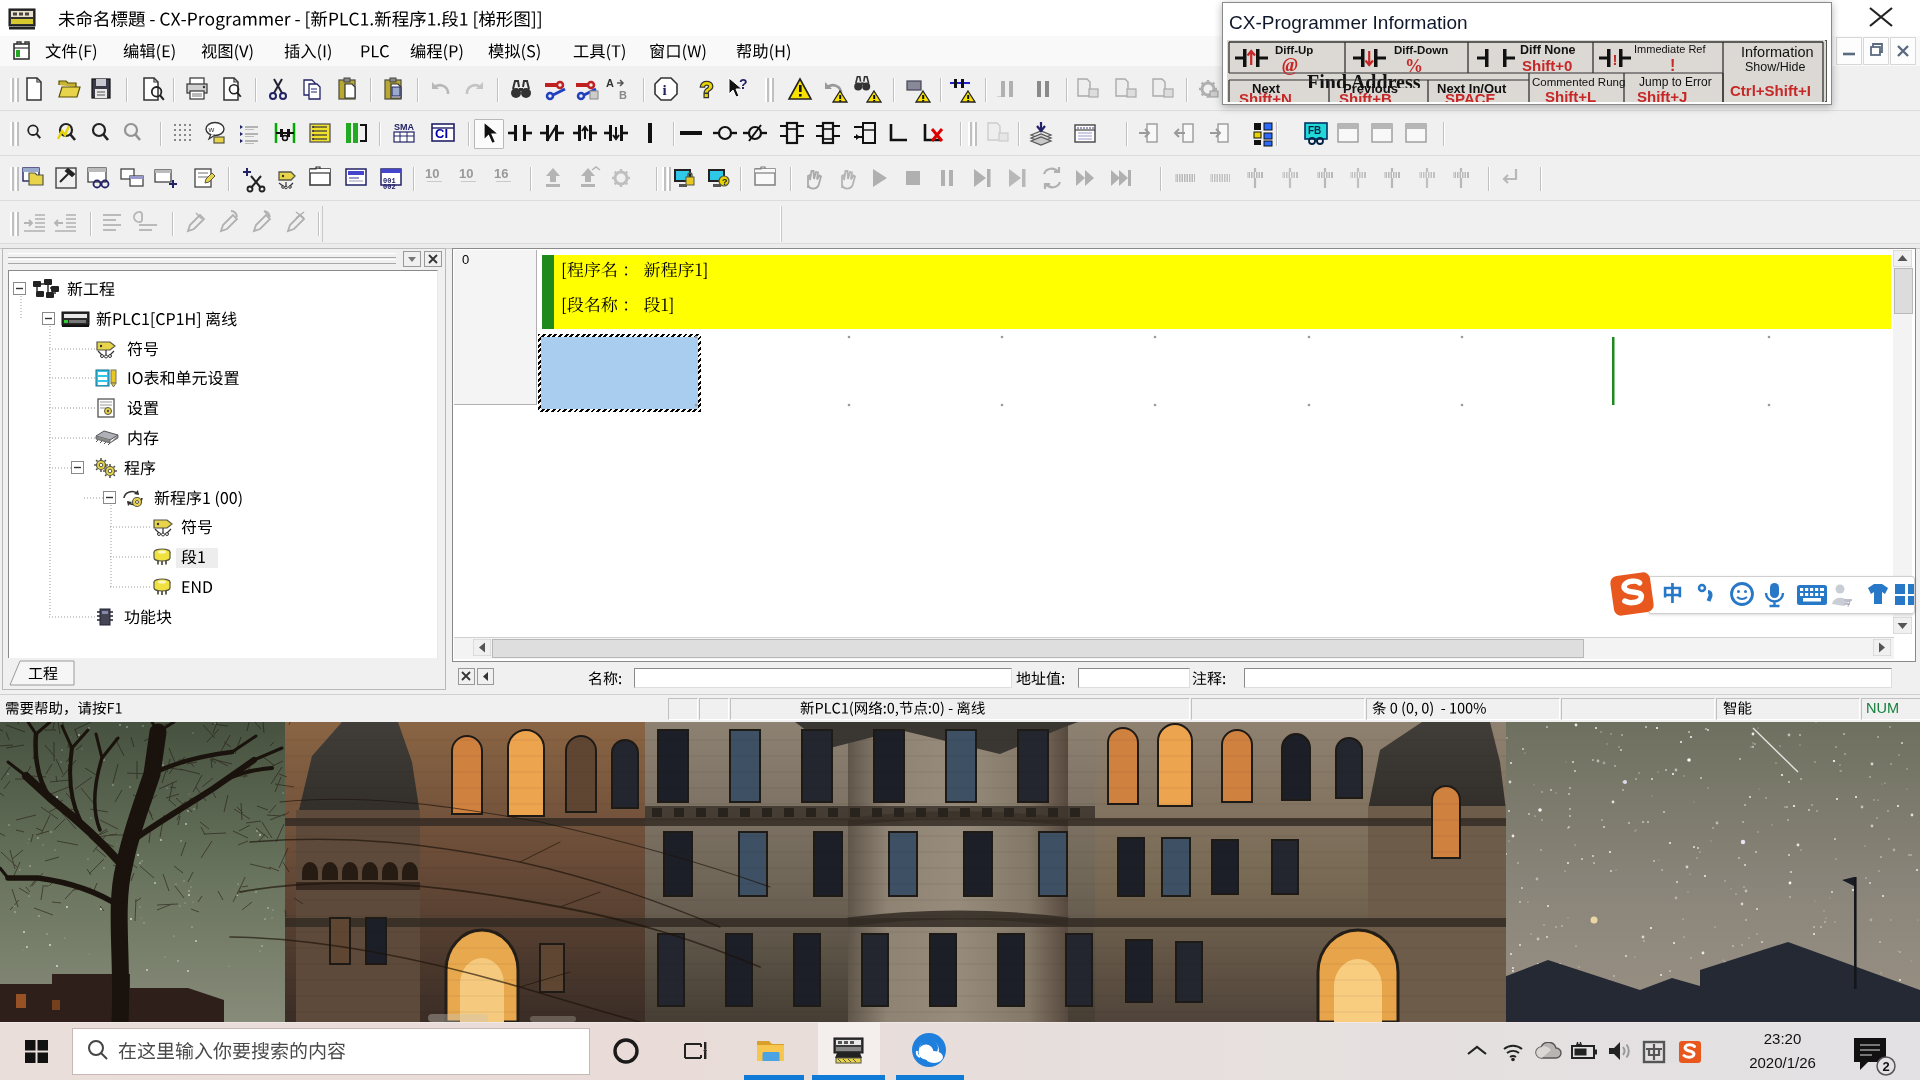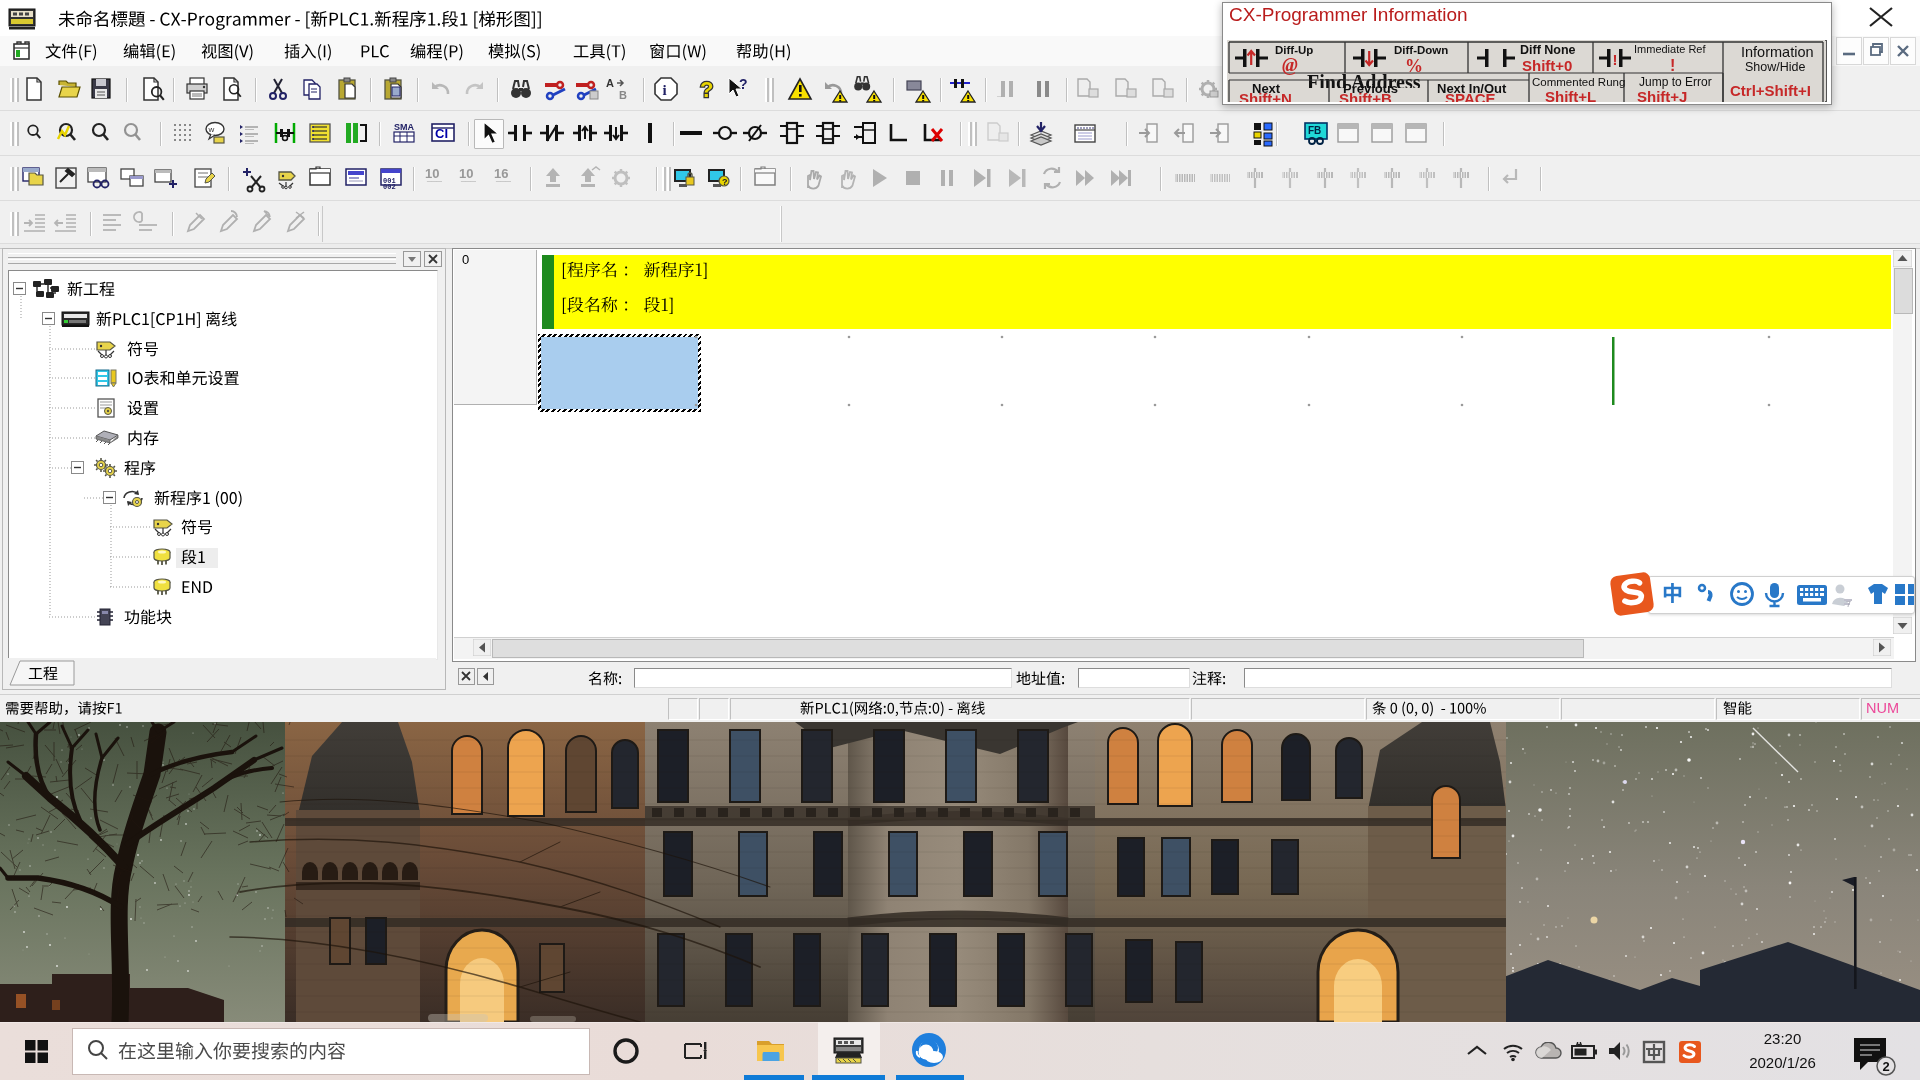--- a/index.html
+++ b/index.html
@@ -1202,21 +1202,21 @@
     <div class="abs" style="left:1861px;top:698px;width:58px;height:20px;border:1px solid #c0c0c0;border-right-color:#fff;border-bottom-color:#fff"></div>
     <svg style="position:absolute;left:800px;top:698.5px;overflow:visible" width="187" height="20">
       <path d="M5.2 11.4C5.7 12.1 6.2 13.1 6.4 13.8L7.2 13.3C7 12.7 6.4 11.7 6 11ZM2 11.1C1.7 12 1.2 12.9 0.6 13.5C0.8 13.6 1.2 13.9 1.4 14.1C1.9 13.4 2.5 12.3 2.8 11.3ZM8 3.7V8.7C8 10.6 7.9 13.1 6.7 14.9C6.9 15 7.3 15.3 7.5 15.5C8.8 13.6 9 10.8 9 8.7V8.2H11.2V15.6H12.3V8.2H13.9V7.2H9V4.4C10.6 4.2 12.2 3.8 13.4 3.4L12.6 2.6C11.5 3 9.6 3.5 8 3.7ZM3.1 2.5C3.3 2.9 3.6 3.4 3.7 3.8H0.9V4.8H7.3V3.8H4.9C4.7 3.4 4.4 2.7 4.1 2.3ZM5.5 4.8C5.3 5.5 5 6.5 4.7 7.1H0.7V8.1H3.6V9.6H0.7V10.5H3.6V14.2C3.6 14.4 3.6 14.4 3.5 14.4C3.3 14.4 2.9 14.4 2.3 14.4C2.5 14.7 2.6 15.1 2.7 15.4C3.4 15.4 3.9 15.3 4.2 15.2C4.5 15 4.6 14.8 4.6 14.3V10.5H7.4V9.6H4.6V8.1H7.5V7.1H5.7C5.9 6.5 6.2 5.8 6.5 5ZM1.8 5.1C2.1 5.7 2.3 6.6 2.4 7.1L3.3 6.9C3.3 6.3 3 5.5 2.7 4.9Z M16 14.5H17.3V10.3H19.1C21.4 10.3 23 9.2 23 7C23 4.7 21.4 3.9 19 3.9H16ZM17.3 9.2V5H18.8C20.7 5 21.6 5.4 21.6 7C21.6 8.5 20.7 9.2 18.9 9.2Z M25.1 14.5H31.1V13.4H26.5V3.9H25.1Z M37 14.7C38.4 14.7 39.4 14.1 40.3 13.2L39.5 12.3C38.9 13.1 38.1 13.5 37.1 13.5C35 13.5 33.8 11.8 33.8 9.1C33.8 6.5 35.1 4.9 37.1 4.9C38 4.9 38.7 5.3 39.3 5.9L40 5C39.4 4.3 38.4 3.7 37.1 3.7C34.4 3.7 32.4 5.8 32.4 9.2C32.4 12.6 34.4 14.7 37 14.7Z M42.1 14.5H47.9V13.4H45.8V3.9H44.8C44.2 4.2 43.5 4.5 42.6 4.6V5.5H44.5V13.4H42.1Z M52.3 17.3 53.1 17C51.9 14.9 51.3 12.5 51.3 10C51.3 7.5 51.9 5.1 53.1 3L52.3 2.6C51 4.8 50.2 7.1 50.2 10C50.2 12.8 51 15.2 52.3 17.3Z M56.6 6.7C57.2 7.5 57.9 8.5 58.6 9.4C58 10.9 57.3 12.3 56.2 13.2C56.5 13.4 56.9 13.7 57.1 13.8C58 12.9 58.7 11.7 59.2 10.4C59.7 11 60.1 11.7 60.4 12.2L61.1 11.5C60.7 10.9 60.2 10.1 59.7 9.3C60.1 8.1 60.4 6.8 60.6 5.3L59.6 5.2C59.4 6.3 59.2 7.3 58.9 8.3C58.4 7.5 57.8 6.8 57.2 6.1ZM60.8 6.7C61.4 7.5 62.1 8.5 62.7 9.4C62.2 11 61.4 12.4 60.3 13.3C60.6 13.5 61 13.8 61.2 13.9C62.1 13 62.8 11.8 63.4 10.4C63.9 11.3 64.3 12 64.6 12.7L65.3 12C65 11.3 64.5 10.3 63.8 9.3C64.2 8.1 64.5 6.8 64.7 5.4L63.7 5.2C63.6 6.3 63.4 7.3 63.1 8.3C62.6 7.6 62 6.8 61.5 6.2ZM55 3.2V15.6H56.1V4.2H65.9V14.2C65.9 14.5 65.8 14.5 65.6 14.6C65.3 14.6 64.3 14.6 63.4 14.5C63.5 14.8 63.7 15.3 63.8 15.6C65.1 15.6 65.9 15.6 66.4 15.4C66.8 15.3 67 14.9 67 14.2V3.2Z M68.8 13.8 69.1 14.9C70.4 14.4 72.2 13.9 73.9 13.4L73.8 12.4C71.9 12.9 70.1 13.5 68.8 13.8ZM76.5 2.1C75.9 3.7 74.9 5.2 73.8 6.2L73.9 6L73 5.4C72.7 5.9 72.4 6.5 72.1 6.9L70.3 7.1C71.1 5.9 72 4.4 72.6 2.9L71.6 2.4C71 4.1 69.9 5.9 69.6 6.4C69.3 6.9 69 7.2 68.7 7.3C68.9 7.6 69.1 8.1 69.1 8.4C69.3 8.3 69.7 8.2 71.4 7.9C70.8 8.9 70.2 9.6 70 9.9C69.5 10.4 69.2 10.8 68.9 10.8C69 11.1 69.2 11.6 69.2 11.9C69.5 11.7 70 11.5 73.6 10.6C73.6 10.4 73.5 10 73.6 9.7L70.9 10.3C71.9 9.1 72.8 7.8 73.7 6.4C73.9 6.6 74.2 7 74.4 7.2C74.8 6.8 75.3 6.3 75.7 5.7C76.1 6.4 76.6 7.1 77.3 7.7C76.2 8.4 75 9 73.7 9.3C73.8 9.6 74.1 10 74.2 10.3C75.5 9.9 76.9 9.2 78.1 8.4C79.2 9.2 80.4 9.8 81.8 10.3C81.9 10 82.1 9.5 82.2 9.3C81 8.9 79.9 8.4 78.9 7.7C80.1 6.7 81 5.5 81.6 4.1L81 3.7L80.8 3.7H76.9C77.1 3.3 77.3 2.9 77.5 2.4ZM75 10.2V15.5H76V14.8H80.1V15.5H81.2V10.2ZM76 13.8V11.2H80.1V13.8ZM80.2 4.7C79.7 5.6 78.9 6.4 78.1 7.1C77.3 6.5 76.7 5.7 76.3 4.9L76.4 4.7Z M84.8 8.8C85.3 8.8 85.7 8.4 85.7 7.8C85.7 7.2 85.3 6.8 84.8 6.8C84.2 6.8 83.8 7.2 83.8 7.8C83.8 8.4 84.2 8.8 84.8 8.8ZM84.8 14.7C85.3 14.7 85.7 14.3 85.7 13.7C85.7 13.1 85.3 12.7 84.8 12.7C84.2 12.7 83.8 13.1 83.8 13.7C83.8 14.3 84.2 14.7 84.8 14.7Z M90.8 14.7C92.8 14.7 94.1 12.9 94.1 9.1C94.1 5.5 92.8 3.7 90.8 3.7C88.8 3.7 87.5 5.5 87.5 9.1C87.5 12.9 88.8 14.7 90.8 14.7ZM90.8 13.6C89.6 13.6 88.8 12.3 88.8 9.1C88.8 6 89.6 4.7 90.8 4.7C92 4.7 92.8 6 92.8 9.1C92.8 12.3 92 13.6 90.8 13.6Z M95.9 17.3C97.2 16.7 98 15.6 98 14.2C98 13.3 97.6 12.7 96.9 12.7C96.4 12.7 95.9 13 95.9 13.6C95.9 14.2 96.4 14.5 96.9 14.5L97 14.5C97 15.4 96.5 16.1 95.6 16.5Z M100.3 7.5V8.5H104.1V15.6H105.2V8.5H110.1V12.3C110.1 12.5 110 12.5 109.7 12.6C109.4 12.6 108.4 12.6 107.4 12.5C107.5 12.9 107.6 13.3 107.7 13.7C109.1 13.7 110 13.7 110.5 13.5C111 13.3 111.2 13 111.2 12.3V7.5ZM108.1 2.3V4H104.2V2.3H103.1V4H99.7V5H103.1V6.7H104.2V5H108.1V6.7H109.2V5H112.6V4H109.2V2.3Z M116.8 7.8H124.4V10.4H116.8ZM118.3 12.6C118.5 13.6 118.6 14.8 118.6 15.5L119.7 15.4C119.7 14.7 119.5 13.5 119.3 12.6ZM121.3 12.7C121.7 13.6 122.1 14.8 122.3 15.5L123.4 15.2C123.2 14.5 122.7 13.3 122.3 12.4ZM124.3 12.5C125 13.5 125.8 14.7 126.1 15.5L127.2 15.1C126.8 14.3 125.9 13.1 125.2 12.2ZM115.9 12.3C115.5 13.3 114.7 14.5 114 15.2L115 15.6C115.8 14.9 116.5 13.7 117 12.5ZM115.8 6.7V11.4H125.5V6.7H121V4.9H126.6V3.9H121V2.3H120V6.7Z M129.9 8.8C130.4 8.8 130.8 8.4 130.8 7.8C130.8 7.2 130.4 6.8 129.9 6.8C129.3 6.8 128.9 7.2 128.9 7.8C128.9 8.4 129.3 8.8 129.9 8.8ZM129.9 14.7C130.4 14.7 130.8 14.3 130.8 13.7C130.8 13.1 130.4 12.7 129.9 12.7C129.3 12.7 128.9 13.1 128.9 13.7C128.9 14.3 129.3 14.7 129.9 14.7Z M135.9 14.7C137.9 14.7 139.2 12.9 139.2 9.1C139.2 5.5 137.9 3.7 135.9 3.7C133.9 3.7 132.6 5.5 132.6 9.1C132.6 12.9 133.9 14.7 135.9 14.7ZM135.9 13.6C134.7 13.6 133.9 12.3 133.9 9.1C133.9 6 134.7 4.7 135.9 4.7C137.1 4.7 138 6 138 9.1C138 12.3 137.1 13.6 135.9 13.6Z M141.4 17.3C142.7 15.2 143.5 12.8 143.5 10C143.5 7.1 142.7 4.8 141.4 2.6L140.5 3C141.8 5.1 142.4 7.5 142.4 10C142.4 12.5 141.8 14.9 140.5 17Z M148.8 10.9H152.5V9.9H148.8Z M162.6 2.5C162.8 2.9 163 3.3 163.1 3.7H157.3V4.6H170V3.7H164.3C164.1 3.2 163.8 2.7 163.6 2.2ZM160.6 14.2C161 14 161.5 13.9 165.9 13.5C166.1 13.7 166.3 14 166.4 14.2L167.1 13.7C166.8 13.1 166 12 165.4 11.3L164.7 11.7L165.4 12.7L161.8 13C162.3 12.5 162.7 11.8 163.2 11.1H168.3V14.5C168.3 14.7 168.2 14.8 168 14.8C167.8 14.8 166.9 14.8 166.1 14.7C166.3 15 166.5 15.4 166.5 15.6C167.6 15.6 168.3 15.6 168.8 15.5C169.2 15.3 169.3 15.1 169.3 14.5V10.2H163.8L164.3 9.2H168.4V5.1H167.3V8.3H159.9V5.1H158.9V9.2H163.1C162.9 9.5 162.7 9.9 162.5 10.2H157.9V15.6H159V11.1H162C161.6 11.7 161.3 12.1 161.2 12.3C160.8 12.7 160.6 13.1 160.3 13.1C160.4 13.4 160.6 13.9 160.6 14.2ZM165.5 4.8C165 5.2 164.4 5.6 163.8 6C163 5.6 162.2 5.2 161.4 4.9L161 5.4C161.6 5.7 162.3 6.1 163 6.4C162.2 6.8 161.4 7.2 160.6 7.5C160.8 7.6 161 8 161.2 8.1C162 7.8 162.9 7.3 163.8 6.8C164.7 7.3 165.5 7.7 166 8L166.5 7.4C166 7.1 165.3 6.8 164.5 6.4C165.2 6 165.7 5.6 166.2 5.2Z M171.7 13.7 171.9 14.8C173.2 14.4 175 13.8 176.6 13.3L176.5 12.4C174.7 12.9 172.9 13.4 171.7 13.7ZM181.1 3.2C181.8 3.5 182.7 4.1 183.2 4.5L183.8 3.8C183.4 3.4 182.4 2.9 181.7 2.6ZM171.9 8.4C172.1 8.3 172.5 8.2 174.2 7.9C173.6 8.9 173 9.6 172.8 9.9C172.3 10.4 172 10.8 171.7 10.9C171.8 11.1 171.9 11.6 172 11.9C172.3 11.7 172.8 11.5 176.4 10.8C176.4 10.6 176.4 10.2 176.4 9.9L173.6 10.4C174.7 9.1 175.8 7.5 176.7 5.9L175.8 5.4C175.5 5.9 175.2 6.5 174.9 7L173 7.2C173.9 5.9 174.7 4.4 175.3 2.8L174.3 2.4C173.8 4.1 172.7 6 172.4 6.4C172.1 6.9 171.8 7.3 171.5 7.3C171.7 7.6 171.9 8.1 171.9 8.4ZM183.7 9.4C183.1 10.4 182.4 11.2 181.4 11.9C181.2 11.2 181 10.2 180.8 9.2L184.5 8.5L184.4 7.5L180.7 8.2C180.6 7.6 180.6 7 180.5 6.3L184.1 5.7L184 4.8L180.5 5.3C180.4 4.3 180.4 3.3 180.4 2.3H179.3C179.4 3.4 179.4 4.4 179.4 5.5L177.1 5.8L177.3 6.8L179.5 6.5C179.5 7.1 179.6 7.8 179.7 8.4L176.9 8.9L177 9.9L179.8 9.4C180 10.6 180.2 11.7 180.5 12.6C179.3 13.4 177.9 14.1 176.4 14.5C176.7 14.7 176.9 15.1 177.1 15.4C178.4 14.9 179.7 14.3 180.9 13.5C181.5 14.8 182.3 15.6 183.3 15.6C184.3 15.6 184.6 15.1 184.8 13.5C184.6 13.4 184.2 13.2 184 12.9C183.9 14.2 183.8 14.6 183.4 14.6C182.8 14.6 182.2 14 181.8 12.9C182.9 12 183.9 11 184.6 9.9Z" fill="#000"></path>
     </svg>
     <svg style="position:absolute;left:1372px;top:698.5px;overflow:visible" width="116" height="20">
       <path d="M4.4 11.9C3.7 12.7 2.3 13.8 1.4 14.4C1.6 14.5 1.9 14.9 2.1 15.1C3.1 14.5 4.5 13.3 5.2 12.3ZM9.1 12.4C10.1 13.2 11.3 14.4 11.9 15.2L12.7 14.6C12.1 13.8 10.9 12.6 9.9 11.8ZM9.7 4.6C9 5.4 8.2 6 7.3 6.6C6.4 6 5.6 5.4 5 4.7L5 4.6ZM5.5 2.3C4.7 3.6 3.2 5.1 1.1 6.2C1.3 6.3 1.7 6.7 1.9 7C2.8 6.5 3.6 5.9 4.3 5.3C4.8 6 5.5 6.6 6.2 7.1C4.5 7.9 2.5 8.4 0.5 8.7C0.7 9 0.9 9.4 1 9.7C3.2 9.3 5.4 8.7 7.3 7.7C9 8.6 11.1 9.3 13.3 9.6C13.5 9.3 13.7 8.8 14 8.6C11.9 8.4 9.9 7.9 8.3 7.1C9.6 6.3 10.6 5.3 11.3 4L10.6 3.6L10.4 3.7H5.9C6.2 3.3 6.4 2.9 6.7 2.5ZM6.7 8.8V10.3H2.1V11.3H6.7V14.5C6.7 14.6 6.6 14.7 6.5 14.7C6.3 14.7 5.7 14.7 5.2 14.6C5.3 14.9 5.5 15.3 5.5 15.6C6.4 15.6 6.9 15.6 7.3 15.4C7.7 15.3 7.8 15 7.8 14.5V11.3H12.4V10.3H7.8V8.8Z M21.8 14.7C23.8 14.7 25.1 12.9 25.1 9.1C25.1 5.5 23.8 3.7 21.8 3.7C19.7 3.7 18.5 5.5 18.5 9.1C18.5 12.9 19.7 14.7 21.8 14.7ZM21.8 13.6C20.6 13.6 19.7 12.3 19.7 9.1C19.7 6 20.6 4.7 21.8 4.7C23 4.7 23.8 6 23.8 9.1C23.8 12.3 23 13.6 21.8 13.6Z M32.5 17.3 33.3 17C32.1 14.9 31.5 12.5 31.5 10C31.5 7.5 32.1 5.1 33.3 3L32.5 2.6C31.2 4.8 30.4 7.1 30.4 10C30.4 12.8 31.2 15.2 32.5 17.3Z M38 14.7C40 14.7 41.3 12.9 41.3 9.1C41.3 5.5 40 3.7 38 3.7C35.9 3.7 34.7 5.5 34.7 9.1C34.7 12.9 35.9 14.7 38 14.7ZM38 13.6C36.8 13.6 35.9 12.3 35.9 9.1C35.9 6 36.8 4.7 38 4.7C39.2 4.7 40 6 40 9.1C40 12.3 39.2 13.6 38 13.6Z M43.1 17.3C44.4 16.7 45.2 15.6 45.2 14.2C45.2 13.3 44.8 12.7 44.1 12.7C43.5 12.7 43.1 13 43.1 13.6C43.1 14.2 43.5 14.5 44.1 14.5L44.2 14.5C44.2 15.4 43.7 16.1 42.8 16.5Z M53.3 14.7C55.3 14.7 56.6 12.9 56.6 9.1C56.6 5.5 55.3 3.7 53.3 3.7C51.3 3.7 50 5.5 50 9.1C50 12.9 51.3 14.7 53.3 14.7ZM53.3 13.6C52.1 13.6 51.3 12.3 51.3 9.1C51.3 6 52.1 4.7 53.3 4.7C54.5 4.7 55.3 6 55.3 9.1C55.3 12.3 54.5 13.6 53.3 13.6Z M58.8 17.3C60.1 15.2 60.9 12.8 60.9 10C60.9 7.1 60.1 4.8 58.8 2.6L57.9 3C59.2 5.1 59.8 7.5 59.8 10C59.8 12.5 59.2 14.9 57.9 17Z M69.4 10.9H73.1V9.9H69.4Z M78.3 14.5H84.1V13.4H82V3.9H81C80.4 4.2 79.7 4.5 78.7 4.6V5.5H80.6V13.4H78.3Z M89.1 14.7C91.1 14.7 92.4 12.9 92.4 9.1C92.4 5.5 91.1 3.7 89.1 3.7C87 3.7 85.8 5.5 85.8 9.1C85.8 12.9 87 14.7 89.1 14.7ZM89.1 13.6C87.9 13.6 87 12.3 87 9.1C87 6 87.9 4.7 89.1 4.7C90.3 4.7 91.1 6 91.1 9.1C91.1 12.3 90.3 13.6 89.1 13.6Z M97.1 14.7C99.1 14.7 100.4 12.9 100.4 9.1C100.4 5.5 99.1 3.7 97.1 3.7C95.1 3.7 93.8 5.5 93.8 9.1C93.8 12.9 95.1 14.7 97.1 14.7ZM97.1 13.6C95.9 13.6 95.1 12.3 95.1 9.1C95.1 6 95.9 4.7 97.1 4.7C98.3 4.7 99.2 6 99.2 9.1C99.2 12.3 98.3 13.6 97.1 13.6Z M104.1 10.4C105.6 10.4 106.5 9.1 106.5 7C106.5 4.9 105.6 3.7 104.1 3.7C102.7 3.7 101.7 4.9 101.7 7C101.7 9.1 102.7 10.4 104.1 10.4ZM104.1 9.6C103.3 9.6 102.7 8.7 102.7 7C102.7 5.3 103.3 4.5 104.1 4.5C105 4.5 105.5 5.3 105.5 7C105.5 8.7 105 9.6 104.1 9.6ZM104.4 14.7H105.3L111.2 3.7H110.3ZM111.5 14.7C113 14.7 113.9 13.5 113.9 11.3C113.9 9.2 113 8 111.5 8C110.1 8 109.1 9.2 109.1 11.3C109.1 13.5 110.1 14.7 111.5 14.7ZM111.5 13.9C110.7 13.9 110.1 13 110.1 11.3C110.1 9.6 110.7 8.8 111.5 8.8C112.3 8.8 112.9 9.6 112.9 11.3C112.9 13 112.3 13.9 111.5 13.9Z" fill="#000"></path>
     </svg>
     <svg style="position:absolute;left:1723px;top:698.5px;overflow:visible" width="31" height="20">
       <path d="M8.9 4.5H11.9V7.6H8.9ZM7.9 3.5V8.6H13V3.5ZM3.9 12.8H10.7V14.2H3.9ZM3.9 11.9V10.6H10.7V11.9ZM2.8 9.7V15.7H3.9V15.1H10.7V15.6H11.8V9.7ZM2.3 2.3C2 3.4 1.5 4.5 0.7 5.2C1 5.3 1.4 5.6 1.6 5.7C1.9 5.4 2.2 4.9 2.5 4.4H3.7V5.3L3.7 5.8H0.7V6.7H3.5C3.2 7.6 2.4 8.5 0.6 9.3C0.8 9.4 1.1 9.8 1.3 10C2.8 9.3 3.7 8.5 4.2 7.7C4.9 8.1 6 8.9 6.4 9.3L7.2 8.5C6.8 8.3 5.1 7.2 4.5 6.9L4.6 6.7H7.3V5.8H4.8L4.8 5.3V4.4H6.9V3.5H3C3.1 3.2 3.2 2.8 3.3 2.5Z M20.1 8.4V9.7H17V8.4ZM15.9 7.5V15.6H17V12.7H20.1V14.4C20.1 14.6 20 14.6 19.8 14.6C19.6 14.6 19 14.6 18.3 14.6C18.5 14.9 18.6 15.3 18.7 15.6C19.6 15.6 20.2 15.6 20.6 15.4C21 15.3 21.1 15 21.1 14.4V7.5ZM17 10.5H20.1V11.8H17ZM26.9 3.4C26.1 3.8 24.8 4.4 23.6 4.8V2.3H22.5V7.2C22.5 8.4 22.9 8.7 24.2 8.7C24.5 8.7 26.4 8.7 26.7 8.7C27.9 8.7 28.2 8.2 28.3 6.4C28 6.4 27.6 6.2 27.4 6C27.3 7.5 27.2 7.7 26.6 7.7C26.2 7.7 24.6 7.7 24.3 7.7C23.7 7.7 23.6 7.6 23.6 7.1V5.7C25 5.3 26.5 4.7 27.7 4.2ZM27.1 9.9C26.3 10.4 24.9 11 23.6 11.4V9.1H22.5V14C22.5 15.2 22.9 15.5 24.3 15.5C24.6 15.5 26.5 15.5 26.8 15.5C28 15.5 28.3 15 28.5 13.1C28.2 13 27.7 12.8 27.5 12.6C27.4 14.3 27.3 14.6 26.7 14.6C26.3 14.6 24.7 14.6 24.4 14.6C23.7 14.6 23.6 14.5 23.6 14V12.3C25 11.9 26.7 11.3 27.8 10.7ZM15.7 6.5C16 6.4 16.5 6.3 20.5 6C20.6 6.3 20.7 6.5 20.8 6.8L21.8 6.3C21.5 5.5 20.7 4.2 19.9 3.2L19 3.5C19.4 4 19.7 4.6 20.1 5.2L16.9 5.4C17.5 4.6 18.2 3.6 18.7 2.6L17.5 2.3C17.1 3.4 16.3 4.6 16 4.9C15.8 5.2 15.6 5.4 15.3 5.4C15.5 5.7 15.7 6.2 15.7 6.5Z" fill="#000"></path>
     </svg>
-    <div class="abs" style="left:1866px;top:700px;width:50px;height:28px;font:14.5px 'Liberation Sans';color:#ec4899">NUM</div>
+    <div class="abs" style="left:1866px;top:700px;width:50px;height:28px;font:14.5px 'Liberation Sans';color:#15803d">NUM</div>
     <svg class="abs" style="left:0;top:722px" width="1920" height="300" viewBox="0 0 1920 300">
       <defs>
 <linearGradient id="skyL" x1="0" y1="0" x2="0" y2="1">
           <stop offset="0" stop-color="#46513f"></stop>
           <stop offset="0.5" stop-color="#68735d"></stop>
           <stop offset="1" stop-color="#878b79"></stop>
         </linearGradient>
 <linearGradient id="skyR" x1="0" y1="0" x2="0" y2="1">
           <stop offset="0" stop-color="#6e705f"></stop>
           <stop offset="0.55" stop-color="#8a857a"></stop>
@@ -2083,21 +2083,21 @@
     </svg>
     <div class="abs" style="left:1735px;top:1030px;width:95px;height:20px;font:15px 'Liberation Sans';color:#111;text-align:center">23:20</div>
     <div class="abs" style="left:1725px;top:1054px;width:115px;height:20px;font:15px 'Liberation Sans';color:#111;text-align:center">2020/1/26</div>
     <svg class="abs" style="left:1852px;top:1036px" width="44" height="40">
 <path d="M2 2 h32 v24 h-18 l-8 8 v-8 h-6 z" fill="#111"></path>
 <path d="M8 9 h20 M8 14 h20 M8 19 h12" stroke="#777" stroke-width="2"></path>
 <circle cx="34" cy="30" r="9" fill="#e4e2e4" stroke="#555" stroke-width="1.5"></circle>
 <text x="30.5" y="35" font-family="Liberation Sans" font-size="13" font-weight="bold" fill="#111">2</text>
     </svg>
     <div class="abs" style="left:1222px;top:2px;width:608px;height:101px;background:#fff;border:1px solid #8a8a8a;box-shadow:0 2px 8px rgba(0,0,0,0.3)"></div>
-    <div class="abs" style="left:1229px;top:4px;width:590px;height:24px;font:19px 'Liberation Sans';color:#b91c1c">CX-Programmer Information</div>
+    <div class="abs" style="left:1229px;top:12px;width:590px;height:24px;font:19px 'Liberation Sans';color:#0f172a">CX-Programmer Information</div>
     <div class="abs" style="left:1227px;top:40px;width:598px;height:60px;background:#dbd8d3;border:1px solid #555"></div>
     <svg class="abs" style="left:1227px;top:40px" width="598" height="62">
       <rect x="0" y="0" width="598" height="62" fill="#dcd9d4"></rect>
       <line x1="2" y1="2" x2="2" y2="33" stroke="#333" stroke-width="1.3"></line>
       <line x1="118" y1="2" x2="118" y2="33" stroke="#333" stroke-width="1.3"></line>
       <line x1="241" y1="2" x2="241" y2="33" stroke="#333" stroke-width="1.3"></line>
       <line x1="366" y1="2" x2="366" y2="33" stroke="#333" stroke-width="1.3"></line>
       <line x1="496" y1="2" x2="496" y2="62" stroke="#333" stroke-width="1.3"></line>
       <line x1="596" y1="2" x2="596" y2="62" stroke="#333" stroke-width="1.3"></line>
       <line x1="2" y1="2" x2="596" y2="2" stroke="#333" stroke-width="1.5"></line>

